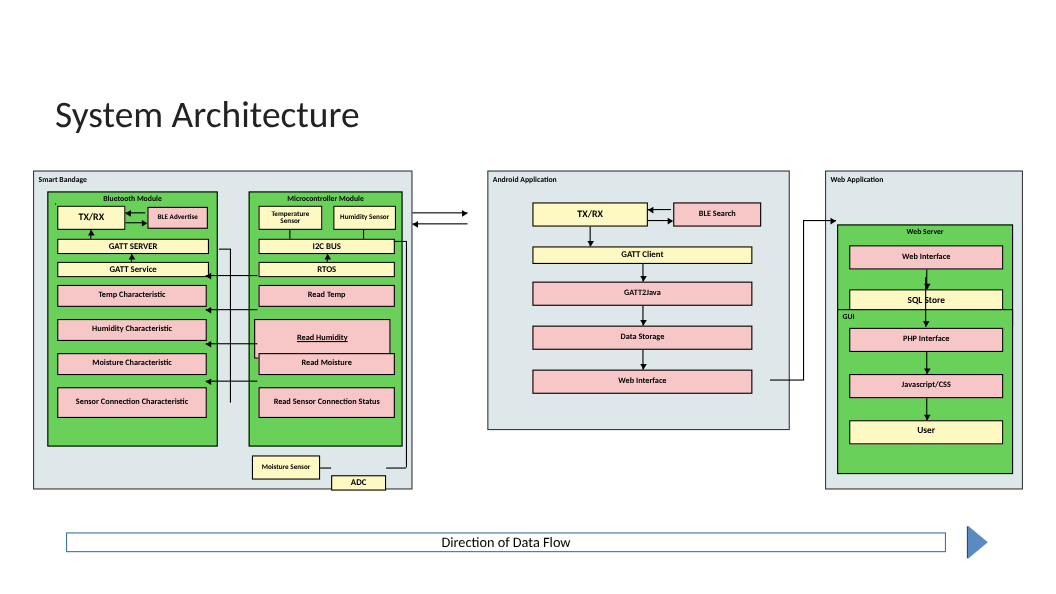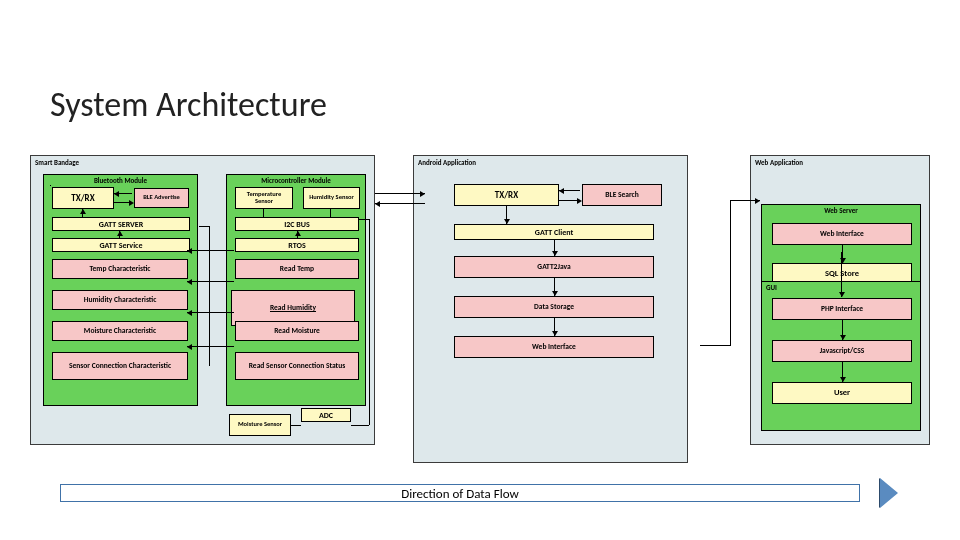--- a/index.html
+++ b/index.html
@@ -177,41 +177,41 @@
       <div class="line" style="left:70px; top:56px; width:1px; height:7px;"></div>
       <div class="arrow-up" style="left:67.5px; top:56px;"></div>
 
       <div class="box pink" style="left:8px; top:84px; width:124px; height:20px;">Read Temp</div>
       <div class="box pink" style="left:4px; top:115px; width:124px; height:36px;text-decoration:underline;">Read Humidity</div>
       <div class="box pink" style="left:8px; top:146px; width:124px; height:20px;">Read Moisture</div>
       <div class="box pink" style="left:8px; top:177px; width:124px; height:28px;">Read Sensor Connection Status</div>
     </div>
 
     <div class="box white" style="left:198px; top:258px; width:62px; height:22px; font-size:6.5px;">Moisture Sensor</div>
-    <div class="box white" style="left:270px; top:252px; width:50px; height:14px; font-size:8px;">ADC</div>
+    <div class="box white" style="left:270px; top:276px; width:50px; height:14px; font-size:8px;">ADC</div>
     <div class="line" style="left:260px; top:269px; width:10px; height:1px;"></div>
 
     <div class="line" style="left:338px; top:63px; width:1px; height:206px;"></div>
     <div class="line" style="left:320px; top:269px; width:18px; height:1px;"></div>
     <div class="line" style="left:327px; top:63px; width:11px; height:1px;"></div>
 
     <div class="line" style="left:156px; top:94px; width:47px; height:1px;"></div>
     <div class="arrow-left" style="left:156px; top:91.5px;"></div>
     <div class="line" style="left:156px; top:125px; width:47px; height:1px;"></div>
     <div class="arrow-left" style="left:156px; top:122.5px;"></div>
     <div class="line" style="left:156px; top:156px; width:47px; height:1px;"></div>
     <div class="arrow-left" style="left:156px; top:153.5px;"></div>
     <div class="line" style="left:156px; top:190px; width:47px; height:1px;"></div>
     <div class="arrow-left" style="left:156px; top:187.5px;"></div>
 
     <div class="line" style="left:178px; top:70px; width:1px; height:140px;"></div>
     <div class="line" style="left:168px; top:70px; width:10px; height:1px;"></div>
   </div>
 
-  <div class="panel" style="left:383px; top:0px; width:275px; height:308px;">
+  <div class="panel" style="left:413px; top:0px; width:275px; height:236px;">
     <div class="panel-label">Android Application</div>
 
     <div class="box white" style="left:40px; top:28px; width:105px; height:22px; font-size:9px;">TX/RX</div>
     <div class="box pink" style="left:168px; top:28px; width:80px; height:22px;">BLE Search</div>
 
     <div class="line" style="left:145px; top:34px; width:21px; height:1px;"></div>
     <div class="arrow-left" style="left:145px; top:31.5px;"></div>
     <div class="line" style="left:145px; top:44px; width:21px; height:1px;"></div>
     <div class="arrow-right" style="left:163px; top:41.5px;"></div>
 

